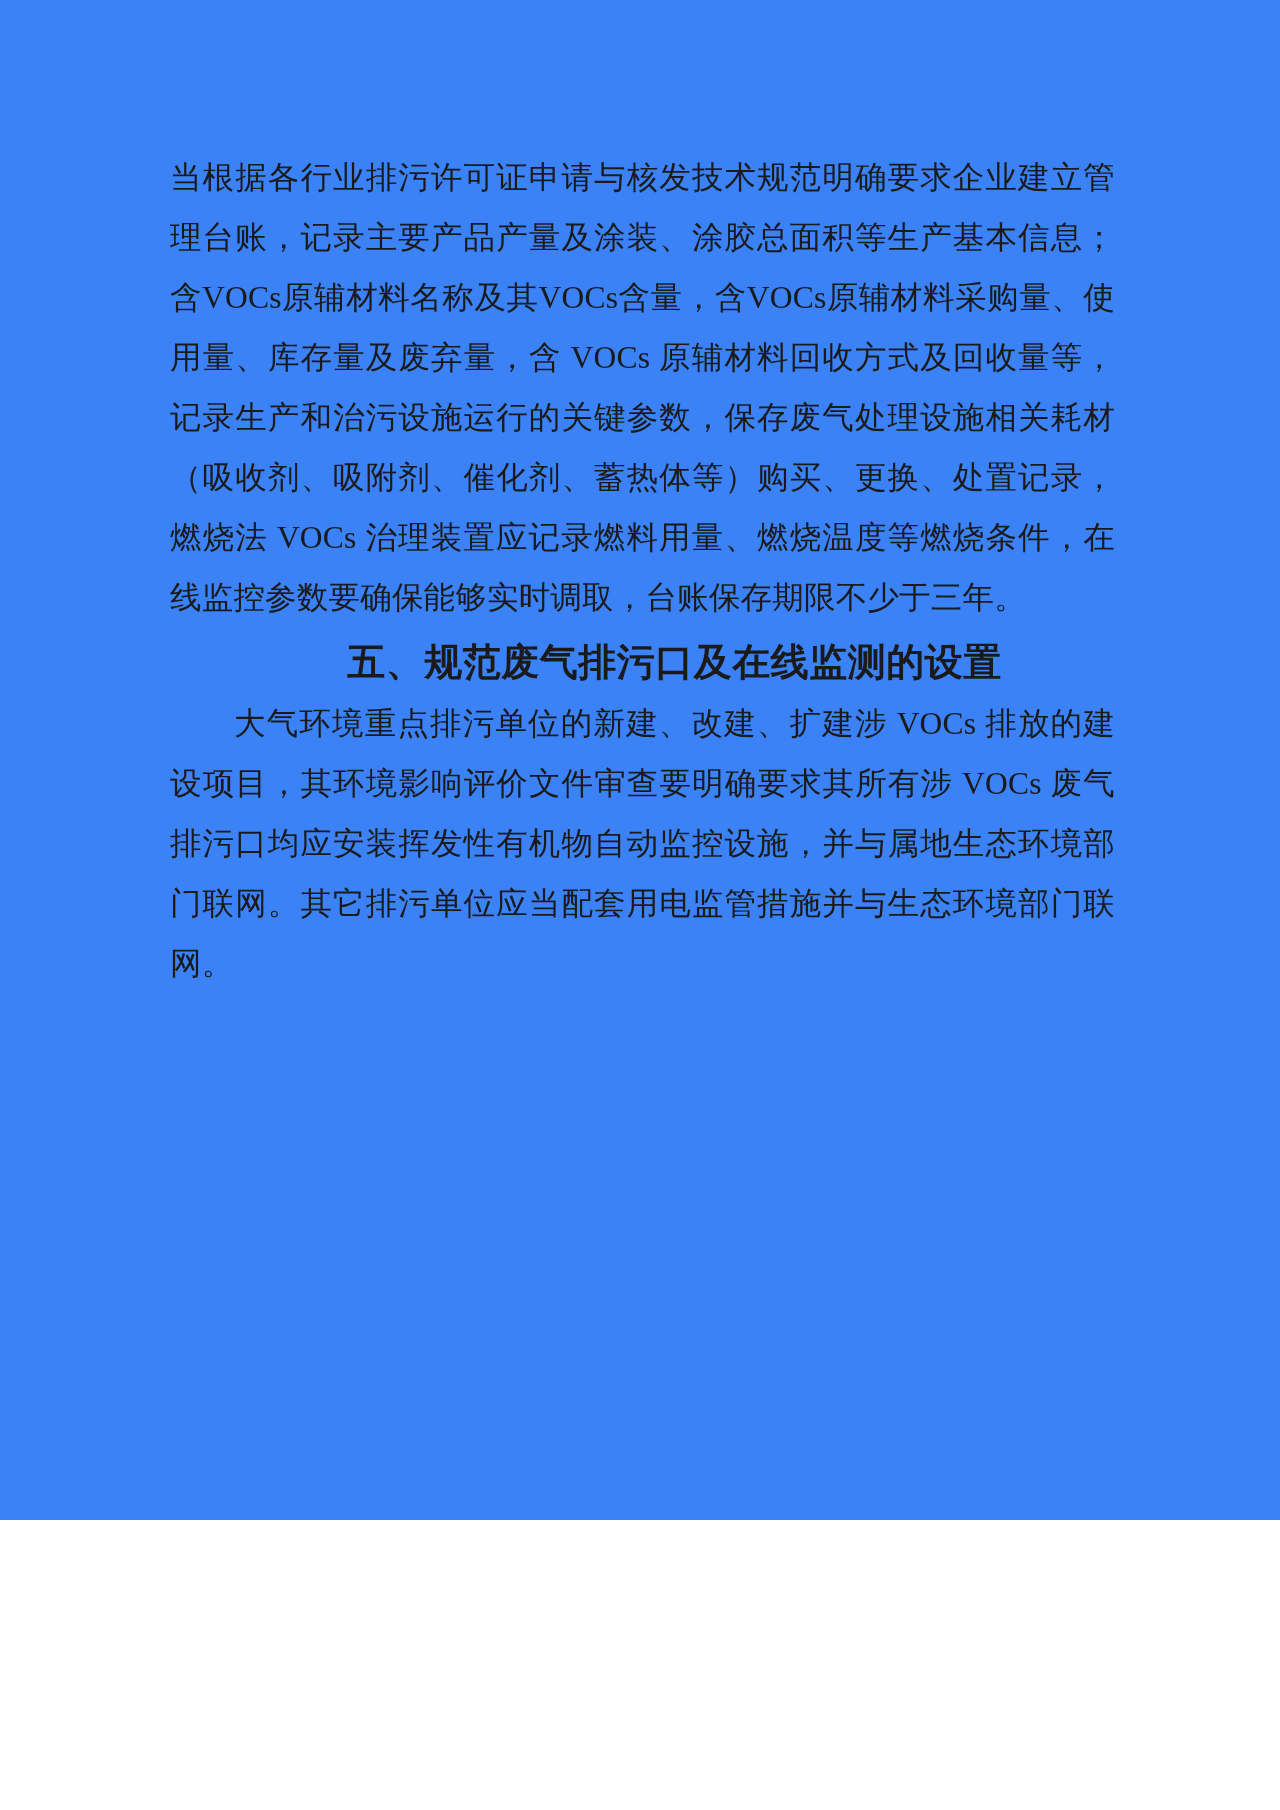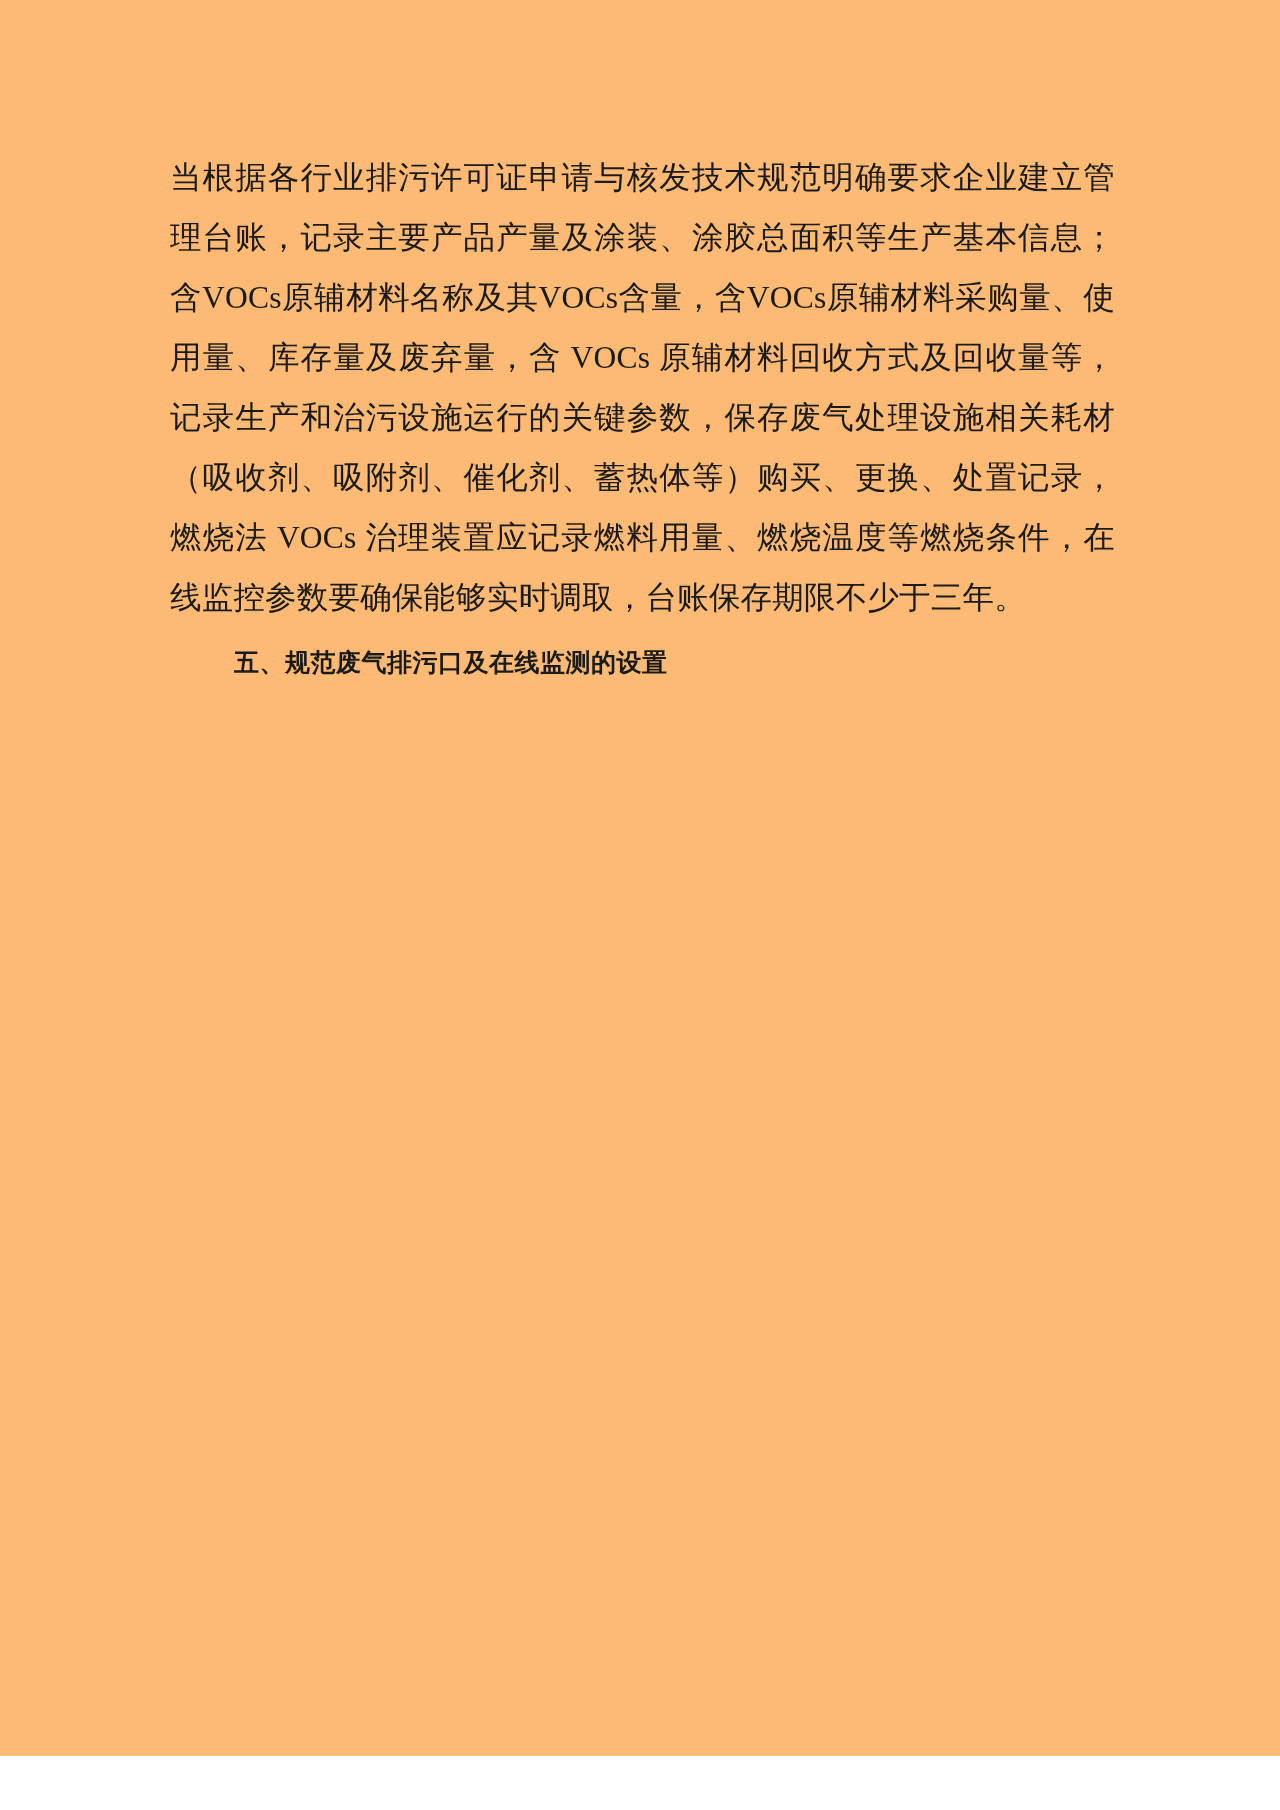--- a/index.html
+++ b/index.html
@@ -9,56 +9,58 @@
   }
   body {
     width: 1280px;
     height: 1810px;
     font-family: "Liberation Serif", "DejaVu Serif", serif;
     color: #1a1a1a;
   }
   .page {
     position: relative;
     width: 1280px;
-    height: 1756px;
+    height: 1520px;
     box-sizing: border-box;
     padding: 148px 88px 0 170px;
-    background: #fdba74;
+    background: #3b82f6;
   }
   .doc-body {
     width: 945px;
   }
   p.para {
     margin: 0 0 2px 0;
     font-size: 31.5px;
     line-height: 60px;
     text-align: justify;
     text-justify: inter-ideograph;
     letter-spacing: 0.2px;
     font-family: "Liberation Serif", "DejaVu Serif", serif;
   }
   p.para.indent {
     text-indent: 64px;
   }
   h2.section-heading {
     margin: 4px 0 2px 0;
-    font-size: 25px;
+    font-size: 38px;
     line-height: 60px;
     font-weight: bold;
     text-indent: 64px;
-    font-family: Liberation Sans, sans-serif;
+    font-family: Liberation Serif, serif;
     letter-spacing: 0.5px;
+    text-align: center;
   }
 </style>
 </head>
 <body>
 
 <div class="page">
   <div class="doc-body">
 
     <p class="para">当根据各行业排污许可证申请与核发技术规范明确要求企业建立管理台账，记录主要产品产量及涂装、涂胶总面积等生产基本信息；含VOCs原辅材料名称及其VOCs含量，含VOCs原辅材料采购量、使用量、库存量及废弃量，含 VOCs 原辅材料回收方式及回收量等，记录生产和治污设施运行的关键参数，保存废气处理设施相关耗材（吸收剂、吸附剂、催化剂、蓄热体等）购买、更换、处置记录，燃烧法 VOCs 治理装置应记录燃料用量、燃烧温度等燃烧条件，在线监控参数要确保能够实时调取，台账保存期限不少于三年。</p>
 
     <h2 class="section-heading">五、规范废气排污口及在线监测的设置</h2>
 
 
+    <p class="para indent">大气环境重点排污单位的新建、改建、扩建涉 VOCs 排放的建设项目，其环境影响评价文件审查要明确要求其所有涉 VOCs 废气排污口均应安装挥发性有机物自动监控设施，并与属地生态环境部门联网。其它排污单位应当配套用电监管措施并与生态环境部门联网。</p>
 
   </div>
 </div>
 
 </body></html>

